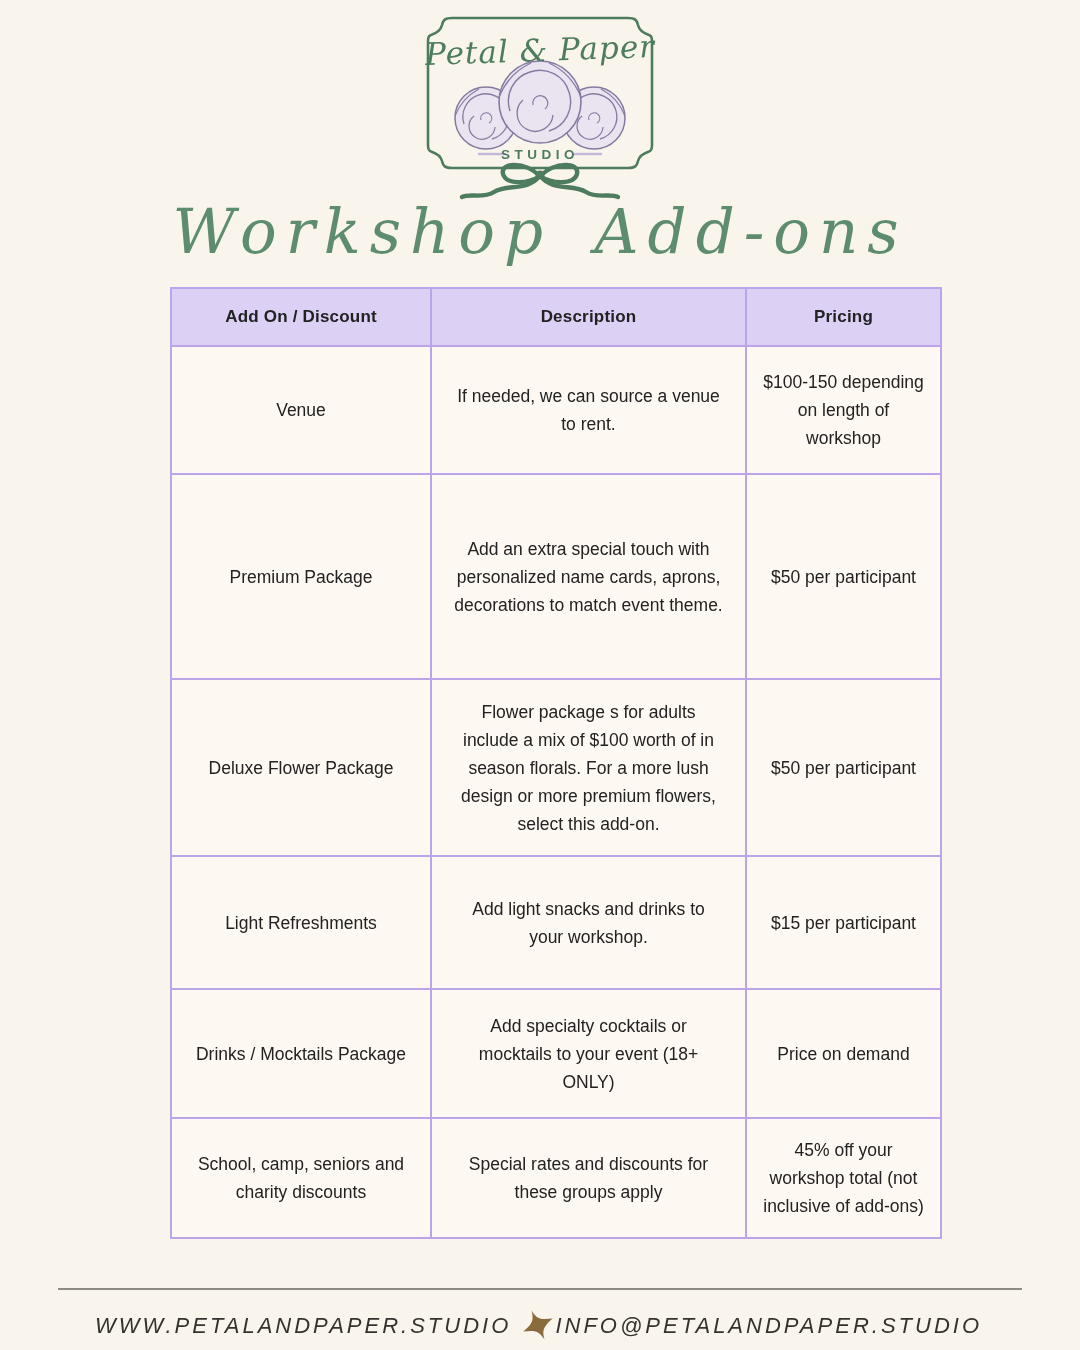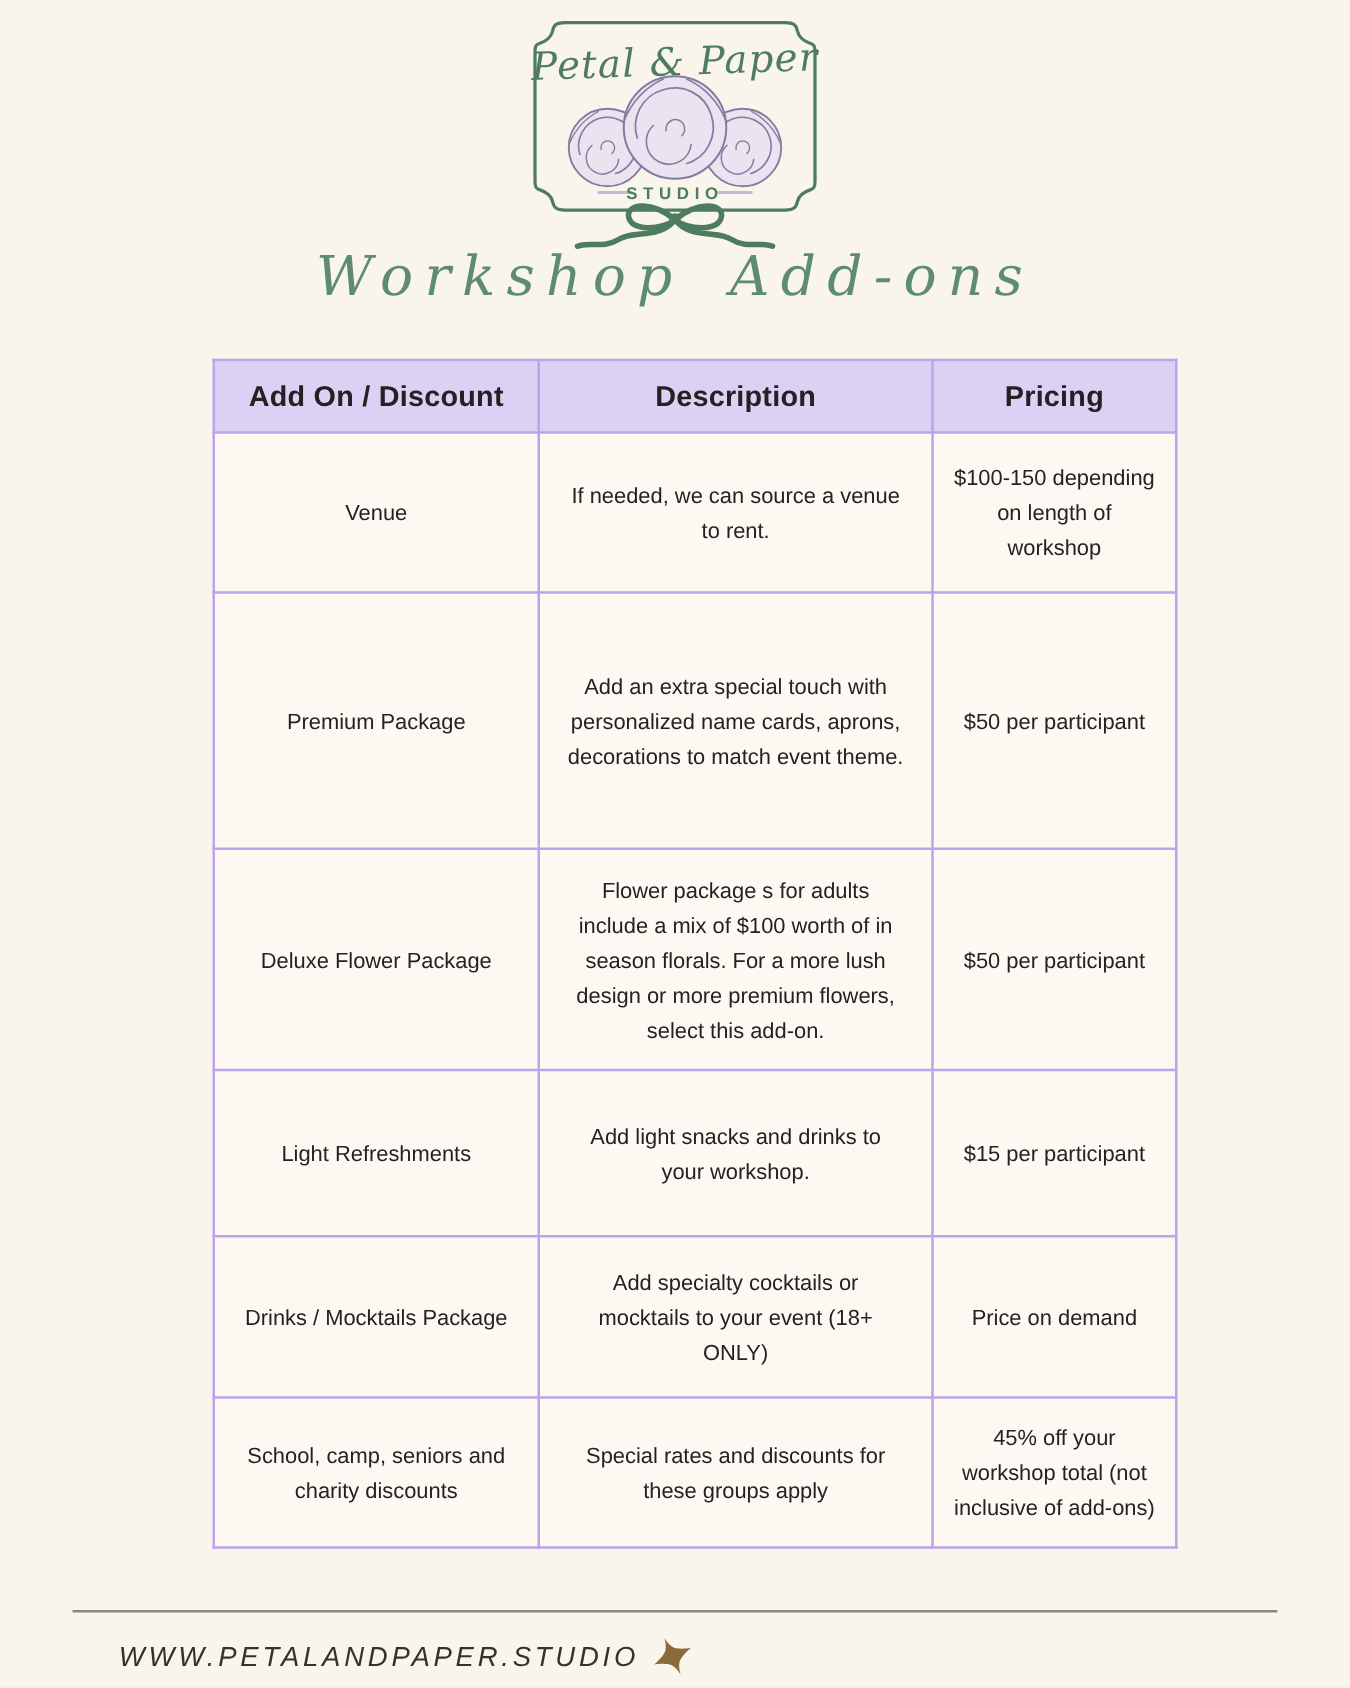--- a/index.html
+++ b/index.html
@@ -40,21 +40,21 @@
     transform:rotate(-2deg);
   }
 
   
   .page-title{
     position:absolute;top:196px;left:0;width:100%;
     text-align:center;
     font-family:"DejaVu Serif", serif;
     font-style:italic;
     font-weight:400;
-    font-size:44px;
+    font-size:61px;
     letter-spacing:9px;
     word-spacing:14px;
     color:var(--title-green);
   }
 
   
   .pricing-table{
     position:absolute;top:287px;left:170px;
     width:770px;
     border-collapse:collapse;
@@ -65,21 +65,21 @@
   .pricing-table col.c-price{width:195px;}
   .pricing-table th,.pricing-table td{
     border:2px solid var(--lav-border);
     text-align:center;
     vertical-align:middle;
     color:var(--ink);
   }
   .pricing-table th{
     background:var(--lav-header);
     height:58px;
-    font-size:23px;
+    font-size:17px;
     font-weight:bold;
     letter-spacing:.2px;
   }
   .pricing-table td{
     background:var(--cell);
     font-size:17.5px;
     line-height:1.6;
     padding:8px 22px;
   }
   .pricing-table td.price-cell{padding:8px 13px;}
@@ -214,15 +214,16 @@
       </tr>
     </tbody>
   </table>
 
   <div class="footer-divider"></div>
   <div class="footer">
     <span class="site">WWW.PETALANDPAPER.STUDIO</span>
     <svg class="sparkle" viewBox="0 0 24 24">
       <path d="M12 0 C13.2 7 14.5 9 24 12 C14.5 15 13.2 17 12 24 C10.8 17 9.5 15 0 12 C9.5 9 10.8 7 12 0 Z" fill="#8A6B3C" transform="rotate(-24 12 12)"></path>
     </svg>
+    <span class="email">INFO@PETALANDPAPER.STUDIO</span>
   </div>
 
 </div>
 
 </body></html>

